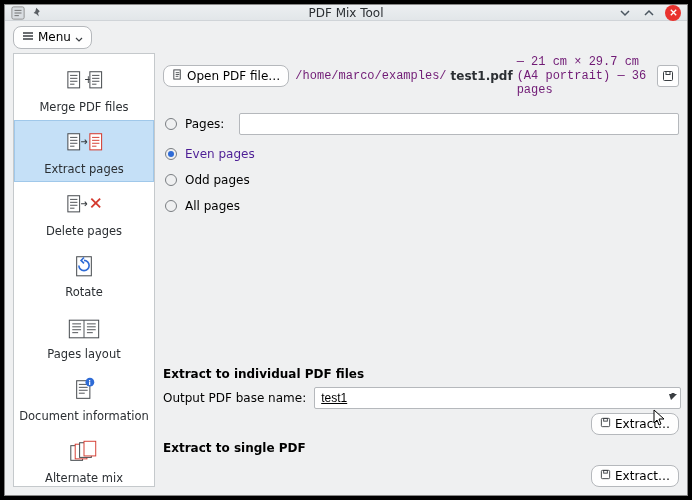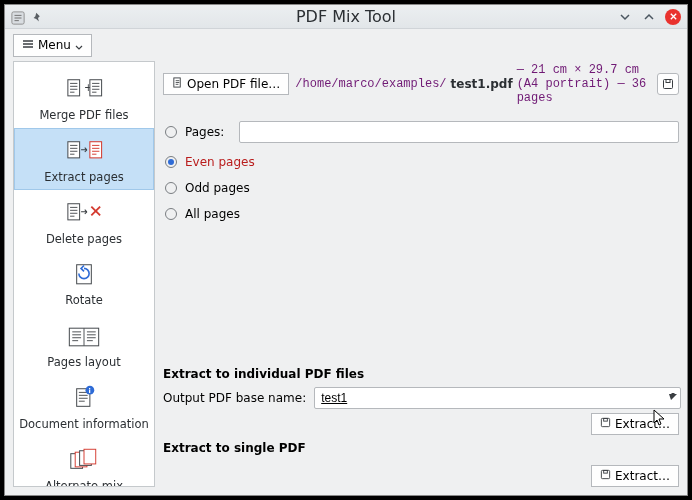--- a/index.html
+++ b/index.html
@@ -1,29 +1,29 @@
 <!DOCTYPE html>
 <html><head>
 <meta charset="utf-8">
 <style>
 * { box-sizing: border-box; margin: 0; padding: 0; }
 body { font-family: "DejaVu Sans", "Liberation Sans", sans-serif; font-size: 12px; background: #000; width: 692px; height: 500px; overflow: hidden; }
 .window { position: absolute; left: 4px; top: 4px; width: 684px; height: 492px; background: #eff0f1; border: 1px solid #888; display: flex; flex-direction: column; }
-.titlebar { height: 24px; display: flex; align-items: center; padding: 0 6px; background: linear-gradient(#eceff1,#e2e6e9); border-bottom: 1px solid #d0d4d8; font-size: 16px; text-decoration: underline; }
+.titlebar { height: 16px; display: flex; align-items: center; padding: 0 6px; background: linear-gradient(#eceff1,#e2e6e9); border-bottom: 1px solid #d0d4d8; font-size: 12px; text-decoration: underline; }
 .titlebar .tb-left { display: flex; gap: 6px; align-items: center; }
 .tb-icon { width: 14px; height: 14px; display: block; }
 .tb-title { position: absolute; left: 0; right: 0; text-align: center; color: #2b2f33; font-weight: 400; pointer-events: none; }
 .tb-right { margin-left: auto; display: flex; gap: 8px; align-items: center; }
 .wm-btn { width: 16px; height: 16px; border-radius: 50%; display: flex; align-items: center; justify-content: center; }
 .wm-min { color: #4b5660; }
 .wm-max { color: #4b5660; }
 .wm-close { background: #e9322e; color: #fff; font-size: 10px; }
 
 .toolbar-row { height: 32px; display: flex; align-items: center; padding: 4px 8px; gap: 6px; }
-.btn { background: #fefefe; border: 1px solid #b5b8bc; border-radius: 0; padding: 3px 8px; font-size: 12px; display: inline-flex; align-items: center; gap: 4px; box-shadow: 0 1px 0 rgba(255,255,255,.6) inset; cursor: pointer; }
+.btn { background: #fefefe; border: 1px solid #b5b8bc; border-radius: 8px; padding: 3px 8px; font-size: 12px; display: inline-flex; align-items: center; gap: 4px; box-shadow: 0 1px 0 rgba(255,255,255,.6) inset; cursor: pointer; }
 .chevron-down { width: 8px; height: 8px; }
 
 .body { flex: 1; display: flex; padding: 0 8px 8px 8px; gap: 8px; min-height: 0; }
 .sidebar-wrap { background: #fff; border: 1px solid #c5c9cc; flex: 0 0 142px; overflow-y: auto; padding: 4px 0 4px 0; }
 .sb-item { width: 100%; text-align: center; padding: 6px 4px 4px; font-size: 11.5px; color: #2b2f33; cursor: pointer; border: 1px solid transparent; }
 .sb-item.selected { background: #c5e0f7; border-color: #a0c8ea; }
 .sb-icon { height: 34px; display: flex; align-items: center; justify-content: center; margin-bottom: 2px; }
 .sb-icon svg { width: 44px; height: 30px; }
 .sb-label { line-height: 1.2; }
 
@@ -211,21 +211,21 @@
 
       <div class="content">
         <div class="form-area">
           <div class="form-row">
             <span class="radio"></span>
             <span style="width:46px">Pages:</span>
             <input class="input-text" value="" style="">
           </div>
           <div class="form-row">
             <span class="radio checked"></span>
-            <span style="color:#b91c1c">Even pages</span>
+            <span style="color:#4c1d95">Even pages</span>
           </div>
           <div class="form-row">
             <span class="radio"></span>
             <span>Odd pages</span>
           </div>
           <div class="form-row">
             <span class="radio"></span>
             <span>All pages</span>
           </div>
         </div>

